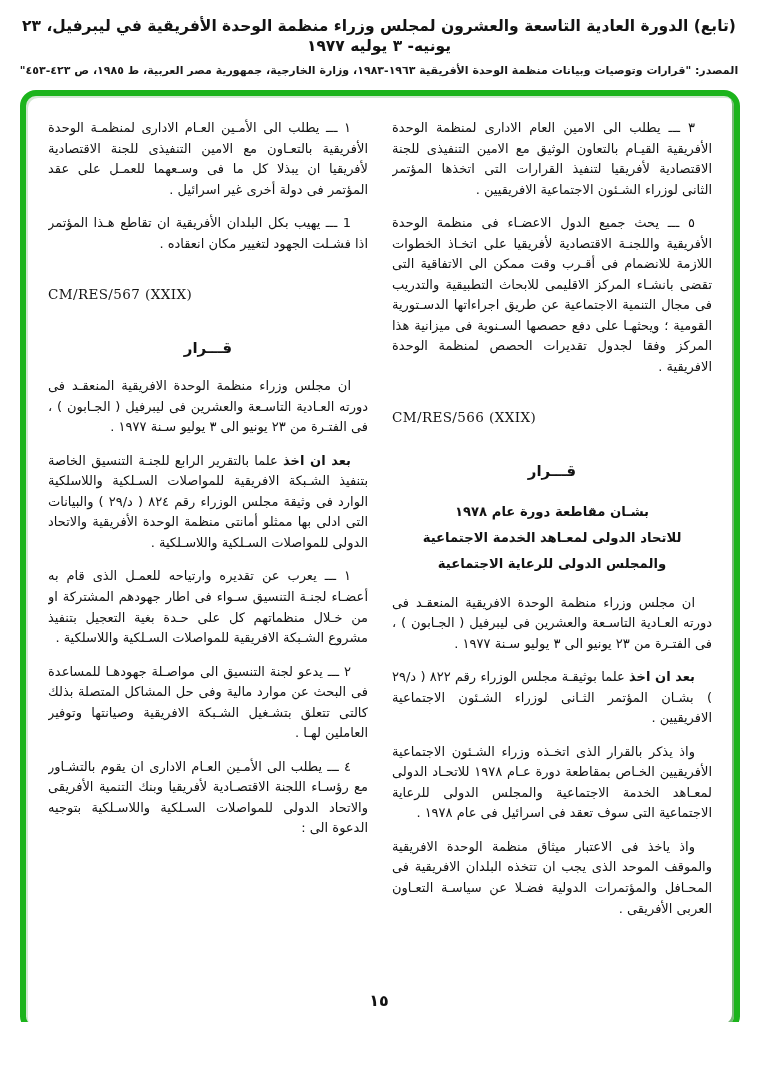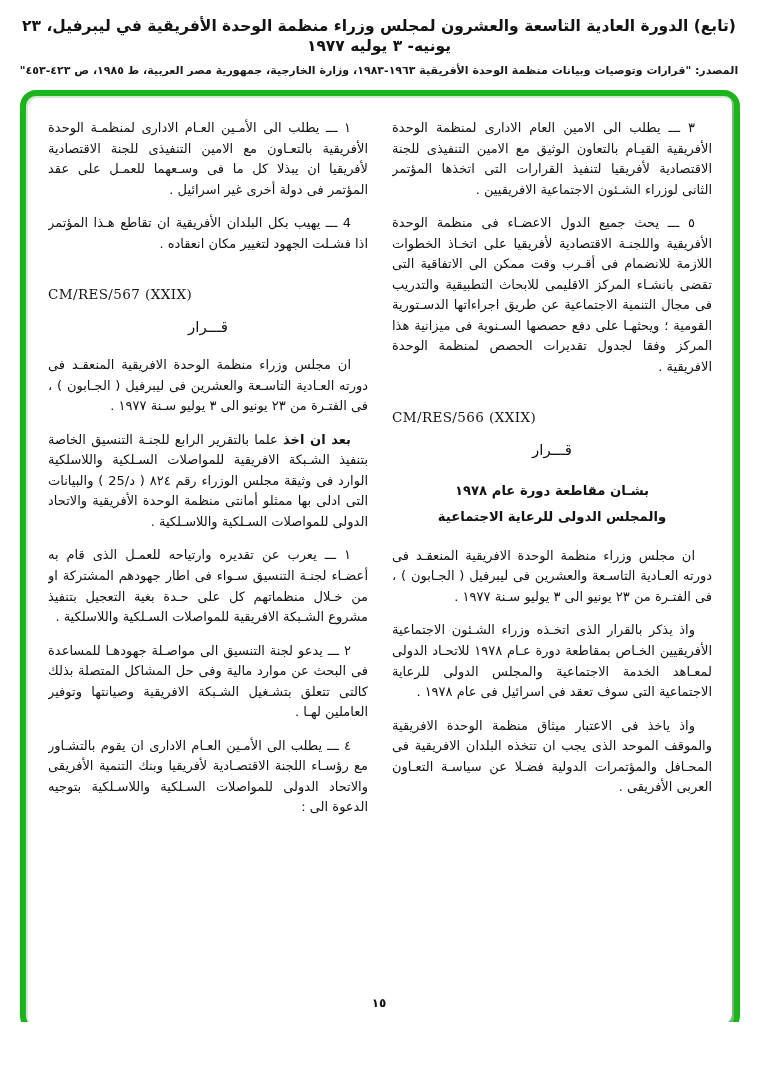--- a/index.html
+++ b/index.html
@@ -34,31 +34,31 @@
   }
   .para{margin:0 0 13px 0;text-indent:17px;}
   .para .lead{font-weight:bold;}
   .code{
     direction:ltr;text-align:left;
     font-family:"DejaVu Serif","Liberation Serif",serif;
     font-weight:normal;font-size:13.5px;letter-spacing:.4px;
     margin:30px 0 4px 0;text-indent:0;
   }
   .heading{
-    text-align:center;font-weight:normal;font-size:15px;
-    margin:10px 0 16px 0;letter-spacing:2px;
+    text-align:center;font-weight:bold;font-size:15px;
+    margin:31px 0 16px 0;letter-spacing:2px;
   }
   .subheading{
     text-align:center;font-weight:bold;font-size:13.2px;
     line-height:1.95;margin:0 0 16px 0;
   }
   
   .pagenum{
     position:absolute;left:0;right:0;bottom:12px;text-align:center;
-    font-size:12px;font-weight:bold;direction:rtl;
+    font-size:16px;font-weight:bold;direction:rtl;
   }
 </style>
 </head>
 <body>
 
 <div class="page">
 
   <div class="header">
     <div class="header-line1">(تابع) الدورة العادية التاسعة والعشرون لمجلس وزراء منظمة الوحدة الأفريقية في ليبرفيل، ٢٣ يونيه- ٣ يوليه ١٩٧٧</div>
     <div class="header-line2">المصدر: "قرارات وتوصيات وبيانات منظمة الوحدة الأفريقية ١٩٦٣-١٩٨٣، وزارة الخارجية، جمهورية مصر العربية، ط ١٩٨٥، ص ٤٢٣-٤٥٣"</div>
@@ -66,33 +66,35 @@
 
   <div class="frame">
     <div class="cols">
       <div class="col" id="col-right">
           <p class="para">٣ ـــ يطلب الى الامين العام الادارى لمنظمة الوحدة الأفريقية القيـام بالتعاون الوثيق مع الامين التنفيذى للجنة الاقتصادية لأفريقيا لتنفيذ القرارات التى اتخذها المؤتمر الثانى لوزراء الشـئون الاجتماعية الافريقيين .</p>
           <p class="para">٥ ـــ يحث جميع الدول الاعضـاء فى منظمة الوحدة الأفريقية واللجنـة الاقتصادية لأفريقيا على اتخـاذ الخطوات اللازمة للانضمام فى أقـرب وقت ممكن الى الاتفاقية التى تقضى بانشـاء المركز الاقليمى للابحاث التطبيقية والتدريب فى مجال التنمية الاجتماعية عن طريق اجراءاتها الدسـتورية القومية ؛ ويحثهـا على دفع حصصها السـنوية فى ميزانية هذا المركز وفقا لجدول تقديرات الحصص لمنظمة الوحدة الافريقية .</p>
           <p class="code" dir="ltr">CM/RES/566 (XXIX)</p>
           <h3 class="heading">قـــرار</h3>
           <div class="subheading">
             <div>بشـان مقاطعة دورة عام ١٩٧٨</div>
+            <div>للاتحاد الدولى لمعـاهد الخدمة الاجتماعية</div>
             <div>والمجلس الدولى للرعاية الاجتماعية</div>
           </div>
           <p class="para">ان مجلس وزراء منظمة الوحدة الافريقية المنعقـد فى دورته العـادية التاسـعة والعشرين فى ليبرفيل ( الجـابون ) ، فى الفتـرة من ٢٣ يونيو الى ٣ يوليو سـنة ١٩٧٧ .</p>
+          <p class="para"><b class="lead">بعد ان اخذ</b><span> علما بوثيقـة مجلس الوزراء رقم ٨٢٢ ( د/٢٩ ) بشـان المؤتمر الثـانى لوزراء الشـئون الاجتماعية الافريقيين .</span></p>
           <p class="para">واذ يذكر بالقرار الذى اتخـذه وزراء الشـئون الاجتماعية الأفريقيين الخـاص بمقاطعة دورة عـام ١٩٧٨ للاتحـاد الدولى لمعـاهد الخدمة الاجتماعية والمجلس الدولى للرعاية الاجتماعية التى سوف تعقد فى اسرائيل فى عام ١٩٧٨ .</p>
           <p class="para">واذ ياخذ فى الاعتبار ميثاق منظمة الوحدة الافريقية والموقف الموحد الذى يجب ان تتخذه البلدان الافريقية فى المحـافل والمؤتمرات الدولية فضـلا عن سياسـة التعـاون العربى الأفريقى .</p>
         </div>
       <div class="col" id="col-left">
           <p class="para">١ ـــ يطلب الى الأمـين العـام الادارى لمنظمـة الوحدة الأفريقية بالتعـاون مع الامين التنفيذى للجنة الاقتصادية لأفريقيا ان يبذلا كل ما فى وسـعهما للعمـل على عقد المؤتمر فى دولة أخرى غير اسرائيل .</p>
-          <p class="para">4 ـــ يهيب بكل البلدان الأفريقية ان تقاطع هـذا المؤتمر اذا فشـلت الجهود لتغيير مكان انعقاده .</p>
+          <p class="para">1 ـــ يهيب بكل البلدان الأفريقية ان تقاطع هـذا المؤتمر اذا فشـلت الجهود لتغيير مكان انعقاده .</p>
           <p class="code" dir="ltr">CM/RES/567 (XXIX)</p>
           <h3 class="heading">قـــرار</h3>
           <p class="para">ان مجلس وزراء منظمة الوحدة الافريقية المنعقـد فى دورته العـادية التاسـعة والعشرين فى ليبرفيل ( الجـابون ) ، فى الفتـرة من ٢٣ يونيو الى ٣ يوليو سـنة ١٩٧٧ .</p>
-          <p class="para"><b class="lead">بعد ان اخذ</b><span> علما بالتقرير الرابع للجنـة التنسيق الخاصة بتنفيذ الشـبكة الافريقية للمواصلات السـلكية واللاسلكية الوارد فى وثيقة مجلس الوزراء رقم ٨٢٤ ( د/25 ) والبيانات التى ادلى بها ممثلو أمانتى منظمة الوحدة الأفريقية والاتحاد الدولى للمواصلات السـلكية واللاسـلكية .</span></p>
+          <p class="para"><b class="lead">بعد ان اخذ</b><span> علما بالتقرير الرابع للجنـة التنسيق الخاصة بتنفيذ الشـبكة الافريقية للمواصلات السـلكية واللاسلكية الوارد فى وثيقة مجلس الوزراء رقم ٨٢٤ ( د/٢٩ ) والبيانات التى ادلى بها ممثلو أمانتى منظمة الوحدة الأفريقية والاتحاد الدولى للمواصلات السـلكية واللاسـلكية .</span></p>
           <p class="para">١ ـــ يعرب عن تقديره وارتياحه للعمـل الذى قام به أعضـاء لجنـة التنسيق سـواء فى اطار جهودهم المشتركة او من خـلال منظماتهم كل على حـدة بغية التعجيل بتنفيذ مشروع الشـبكة الافريقية للمواصلات السـلكية واللاسلكية .</p>
           <p class="para">٢ ـــ يدعو لجنة التنسيق الى مواصـلة جهودهـا للمساعدة فى البحث عن موارد مالية وفى حل المشاكل المتصلة بذلك كالتى تتعلق بتشـغيل الشـبكة الافريقية وصيانتها وتوفير العاملين لهـا .</p>
           <p class="para">٤ ـــ يطلب الى الأمـين العـام الادارى ان يقوم بالتشـاور مع رؤسـاء اللجنة الاقتصـادية لأفريقيا وبنك التنمية الأفريقى والاتحاد الدولى للمواصلات السـلكية واللاسـلكية بتوجيه الدعوة الى :</p>
         </div>
     </div>
   </div>
 
   <div class="pagenum">١٥</div>
 
 </div>

